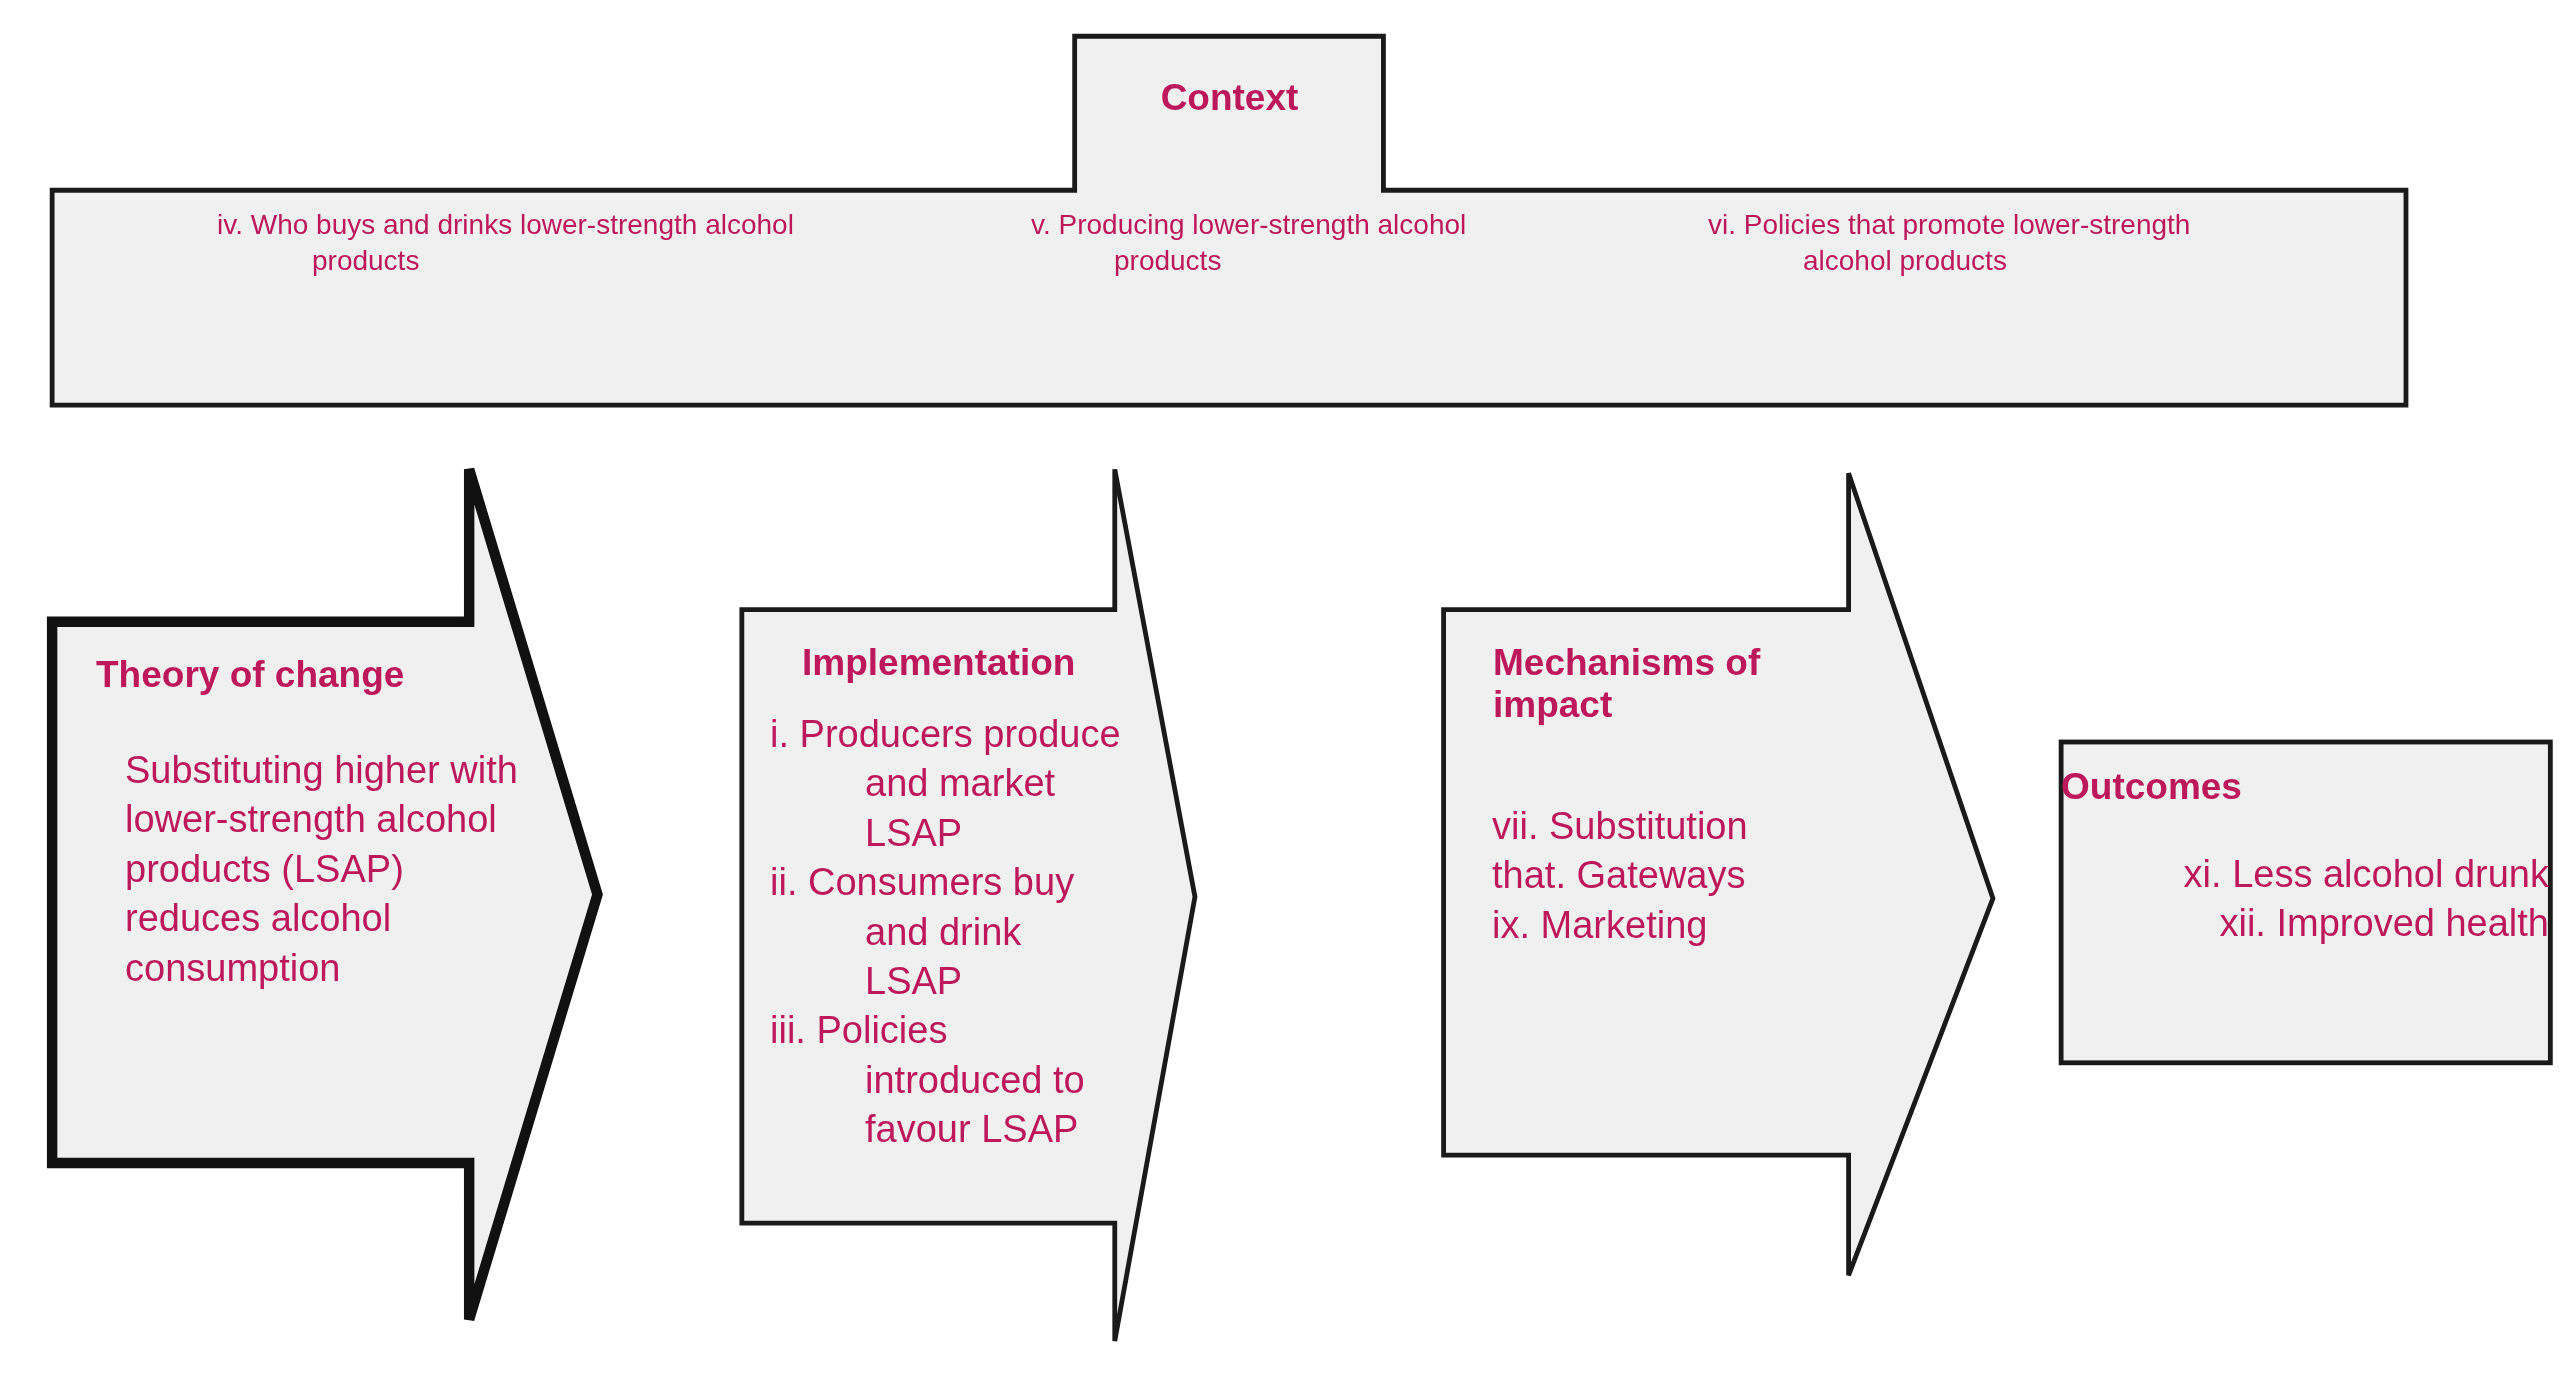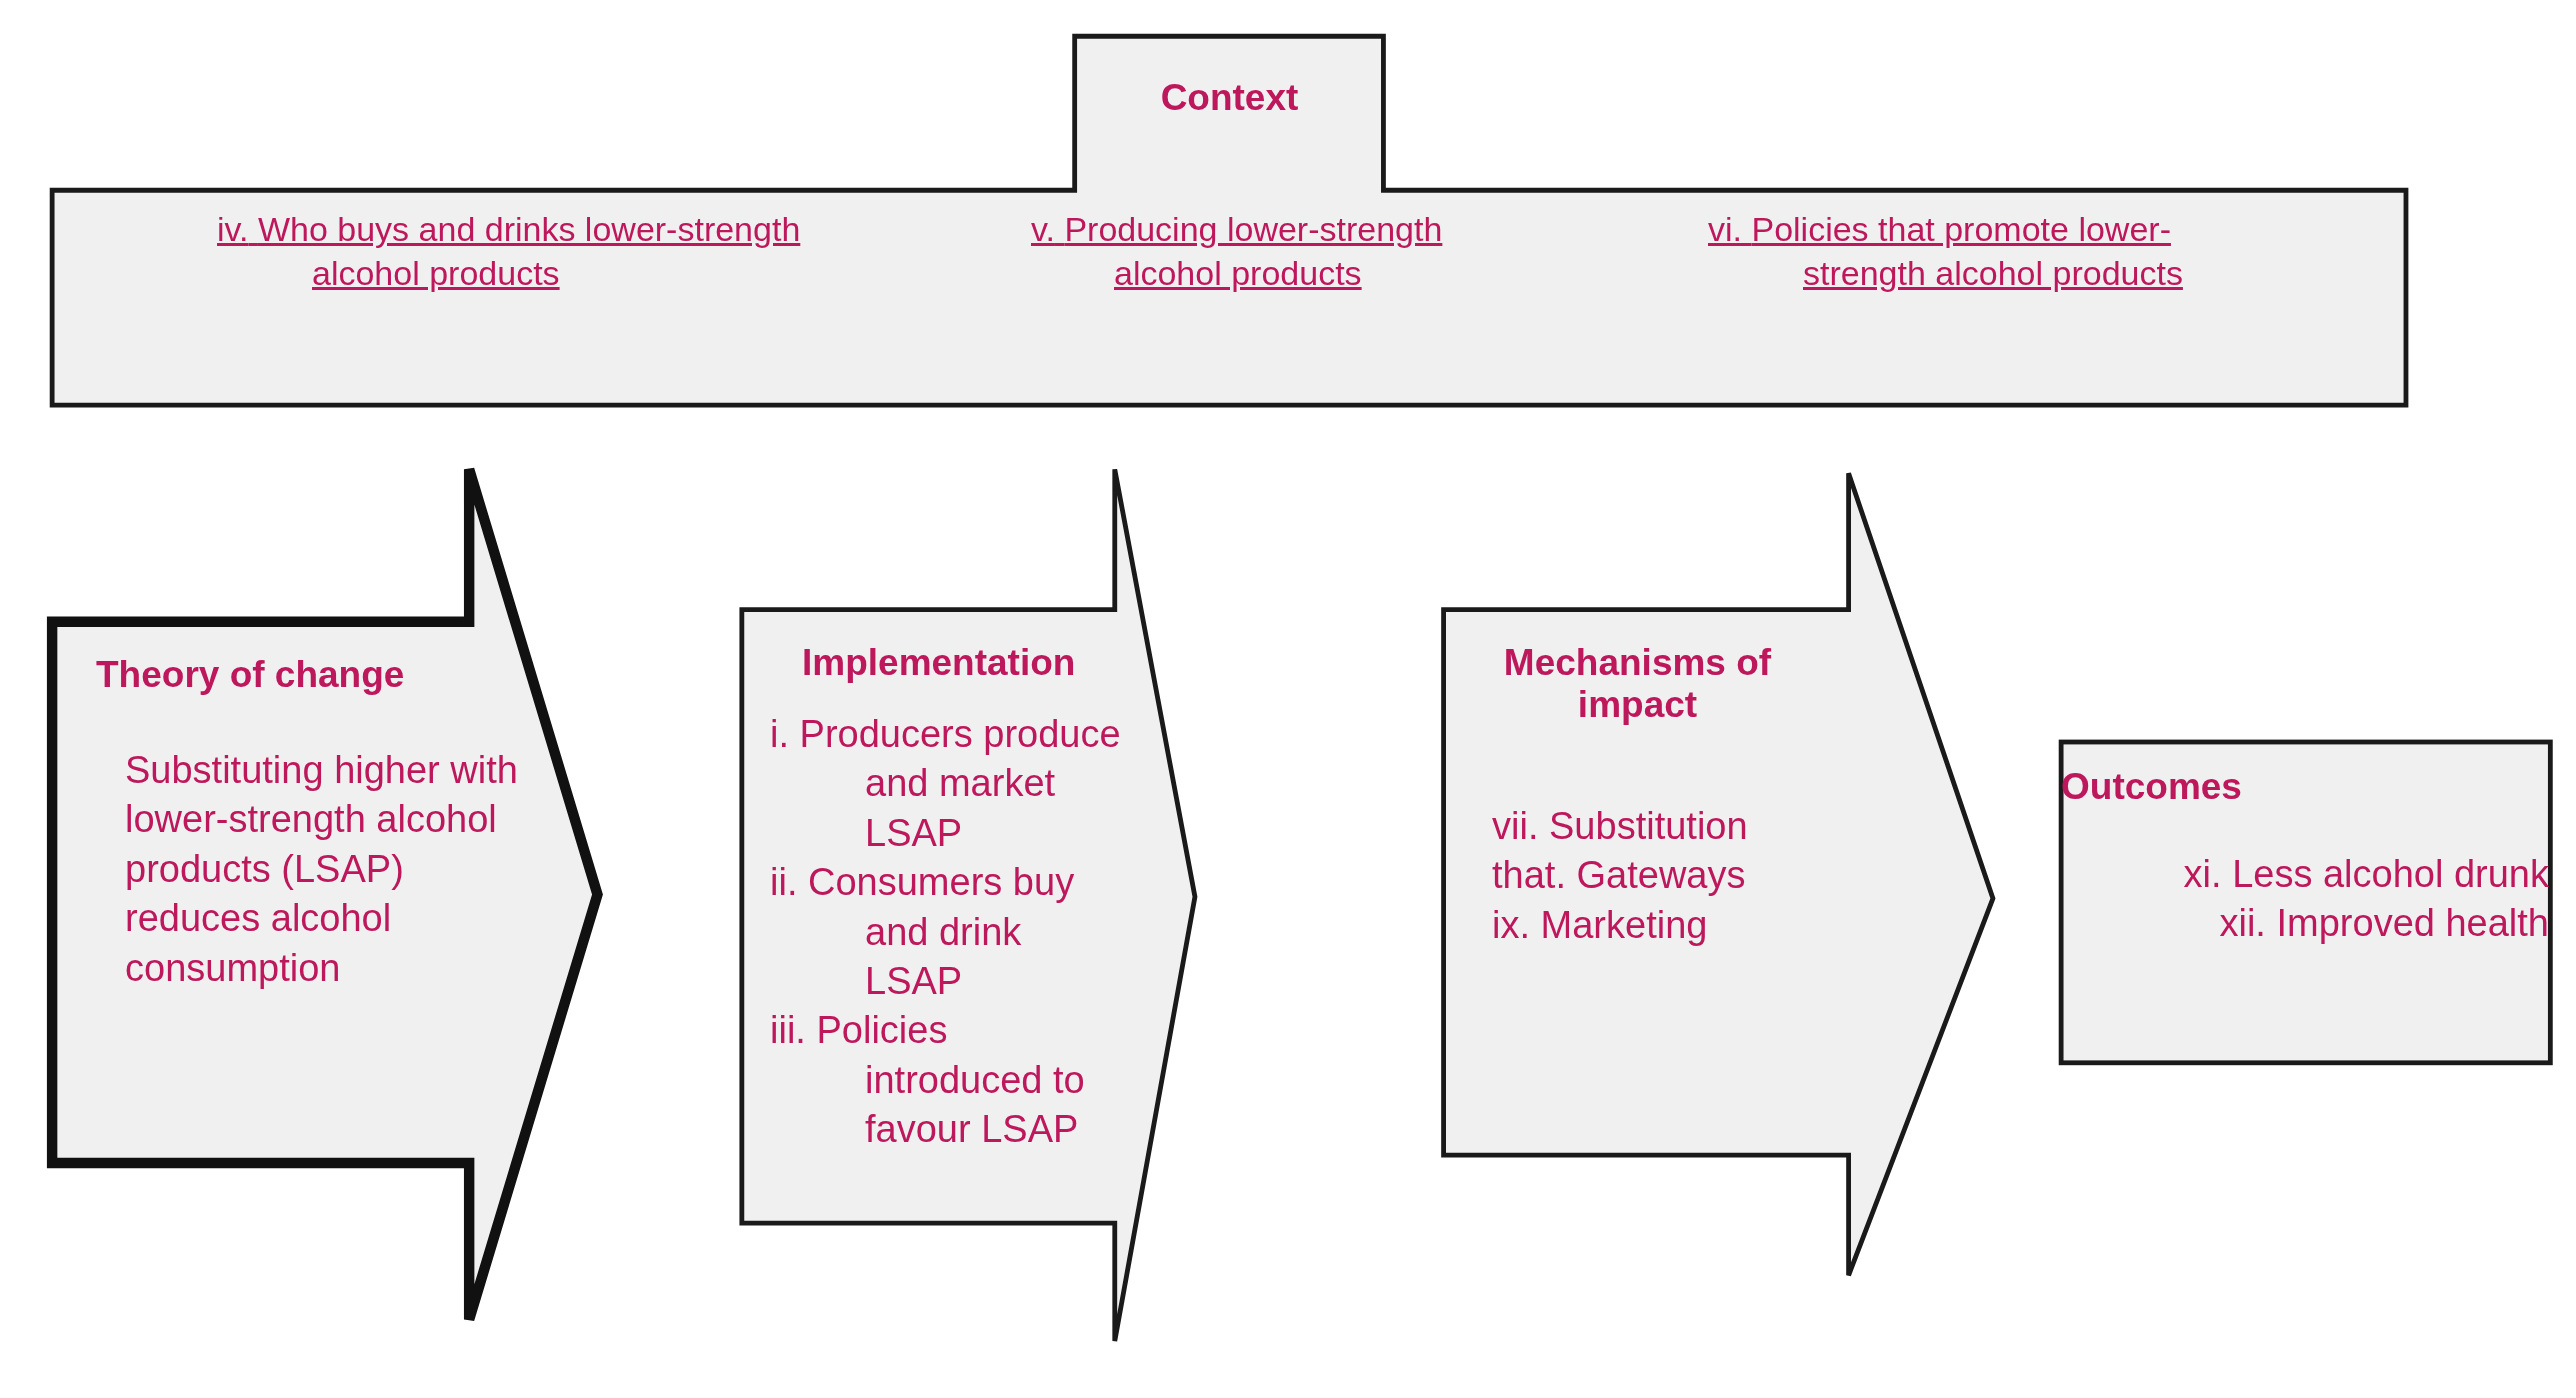--- a/index.html
+++ b/index.html
@@ -1,21 +1,21 @@
 <!DOCTYPE html>
 <html style="font-size:13px"><head>
 <meta charset="utf-8">
 <style>
   html,body{margin:0;padding:0;background:#ffffff;}
   #stage{position:relative;width:2576px;height:1399px;background:#ffffff;
          font-family:"Liberation Sans",sans-serif;overflow:hidden;}
   .svg-layer{position:absolute;left:0;top:0;width:2576px;height:1399px;}
   .txt{position:absolute;color:#be185d;}
   .ctx-title{font-size:37px;font-weight:bold;text-align:center;}
-  .ctx-col{font-size:34px;line-height:1.30;text-decoration:underline;}
+  .ctx-col{font-size:28px;line-height:1.30;}
   .hang{padding-left:95px;text-indent:-95px;}
   .hang-n{padding-left:83px;text-indent:-83px;}
   .hang-w{padding-left:101px;text-indent:-101px;}
   .box-title{font-size:37px;font-weight:bold;}
   .body-txt{font-size:38px;line-height:1.30;}
   .li{display:block;}
 </style>
 </head>
 <body>
 
@@ -69,21 +69,21 @@
     <span class="li hang">
       <span>ii.</span>
       <span>Consumers buy and drink LSAP</span>
     </span>
     <span class="li hang">
       <span>iii.</span>
       <span>Policies introduced to favour LSAP</span>
     </span>
   </div>
 
-  <div class="txt box-title" style="left:1493px;top:642px;width:289px;text-align:center;">Mechanisms of impact</div>
+  <div class="txt box-title" style="left:1493px;top:642px;width:289px;text-align:left;">Mechanisms of impact</div>
   <div class="txt body-txt" style="left:1492px;top:802px;width:377px;">
     <span class="li hang-w">
       <span>vii.</span>
       <span>Substitution</span>
     </span>
     <span class="li hang-w">
       <span>that.</span>
       <span>Gateways</span>
     </span>
     <span class="li hang-w">

